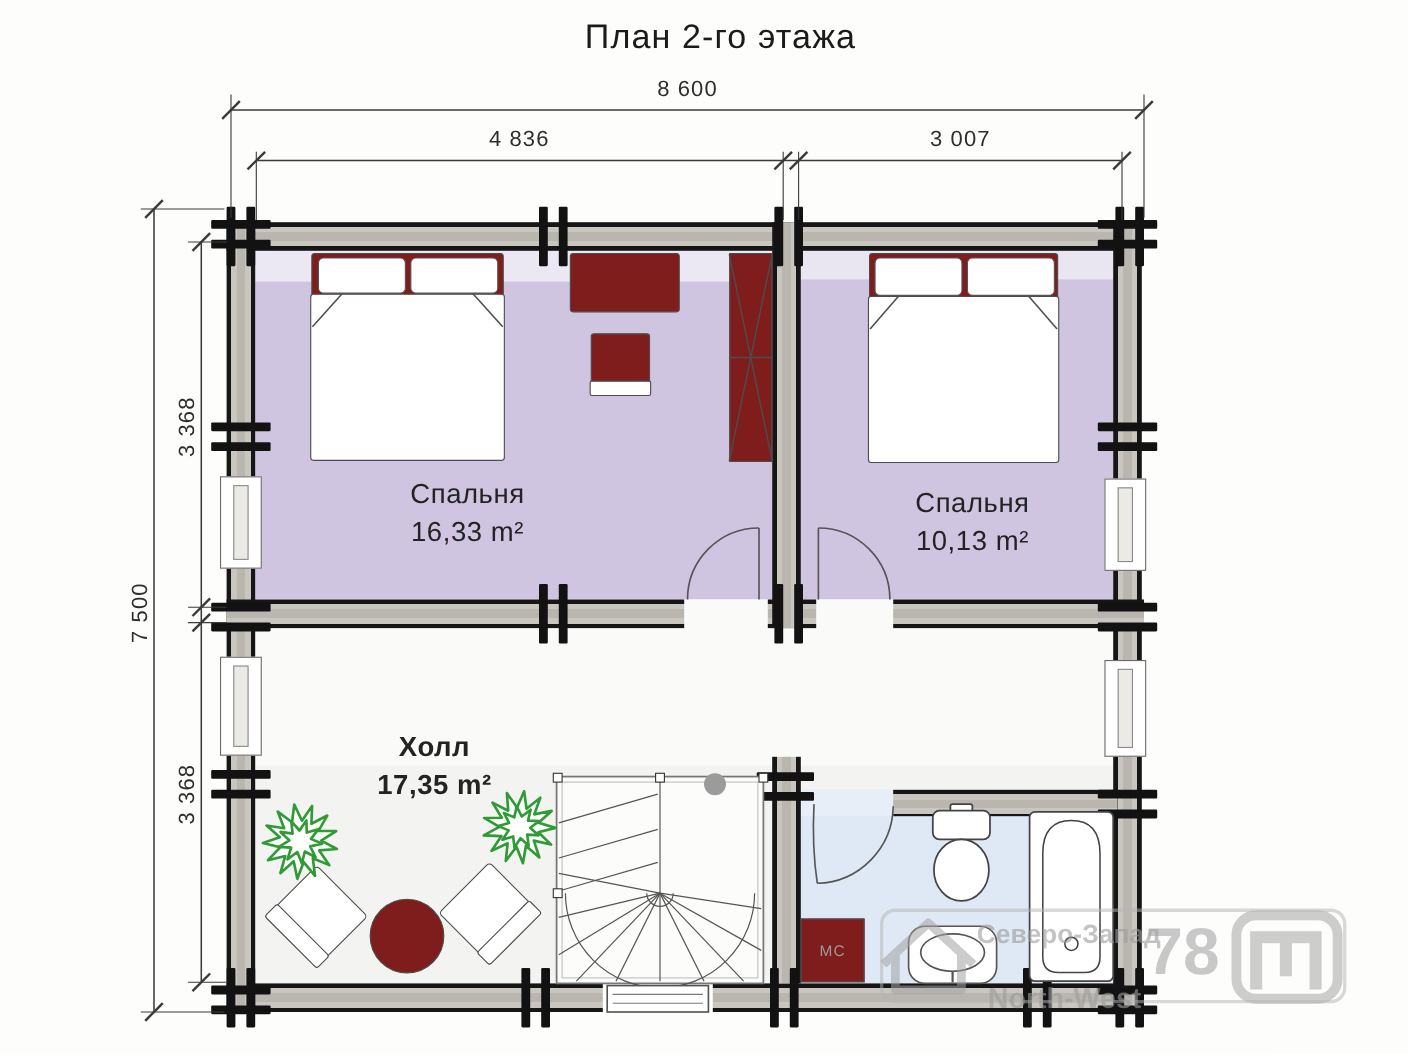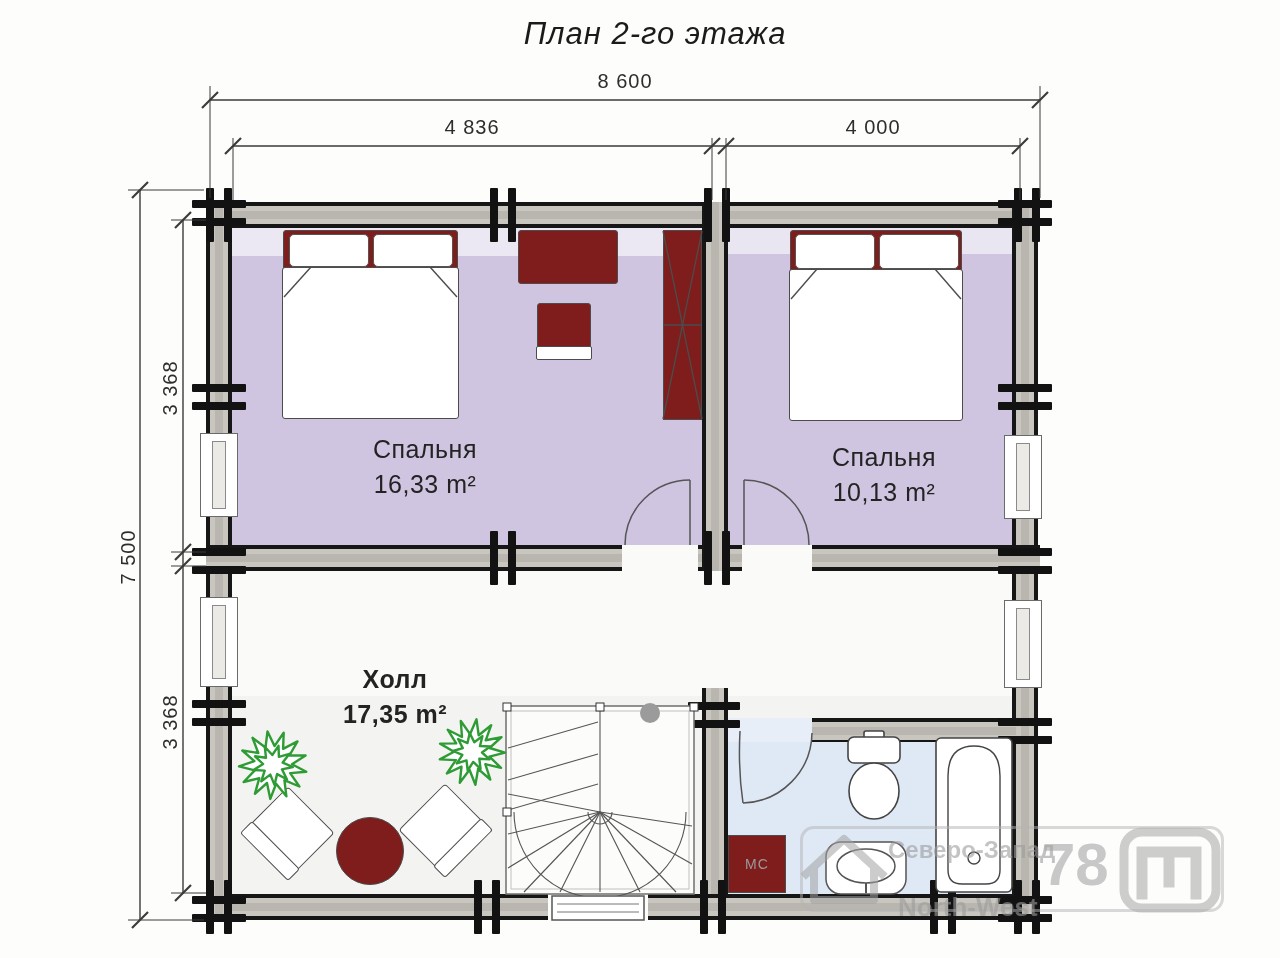--- a/index.html
+++ b/index.html
@@ -280,25 +280,25 @@
         <path d="M806 874 L844 839 L882 874"></path>
         <path d="M814 869 L814 900 L874 900 L874 869"></path>
       </g>
       <g>
         <rect x="1124" y="832" width="92" height="76" rx="18" fill="none" stroke="#a6a6a6" stroke-width="9"></rect>
         <path d="M1142 894 L1142 852 L1196 852 L1196 894 M1169 852 L1169 882" fill="none" stroke="#a6a6a6" stroke-width="11" stroke-linecap="square"></path>
       </g>
     </g>
   </svg>
 
-  <div id="title" class="abs" style="left:440px;top:16px;width:430px;font-style:italic;">План 2-го этажа</div>
+  <div id="title" class="abs" style="left:440px;top:16px;width:430px;">План 2-го этажа</div>
 
   <div class="abs dimtxt" style="left:565px;top:70px;width:120px;">8 600</div>
   <div class="abs dimtxt" style="left:412px;top:116px;width:120px;">4 836</div>
-  <div class="abs dimtxt" style="left:813px;top:116px;width:120px;">4 000</div>
+  <div class="abs dimtxt" style="left:813px;top:116px;width:120px;">3 007</div>
   <div class="abs dimtxt rot" style="left:85px;top:546px;width:86px;height:22px;">7 500</div>
   <div class="abs dimtxt rot" style="left:127px;top:377px;width:86px;height:22px;">3 368</div>
   <div class="abs dimtxt rot" style="left:127px;top:711px;width:86px;height:22px;">3 368</div>
 
   <div class="abs roomlbl" style="left:320px;top:432px;width:210px;">
     <div>Спальня</div>
     <div>16,33 m²</div>
   </div>
   <div class="abs roomlbl" style="left:779px;top:440px;width:210px;">
     <div>Спальня</div>

